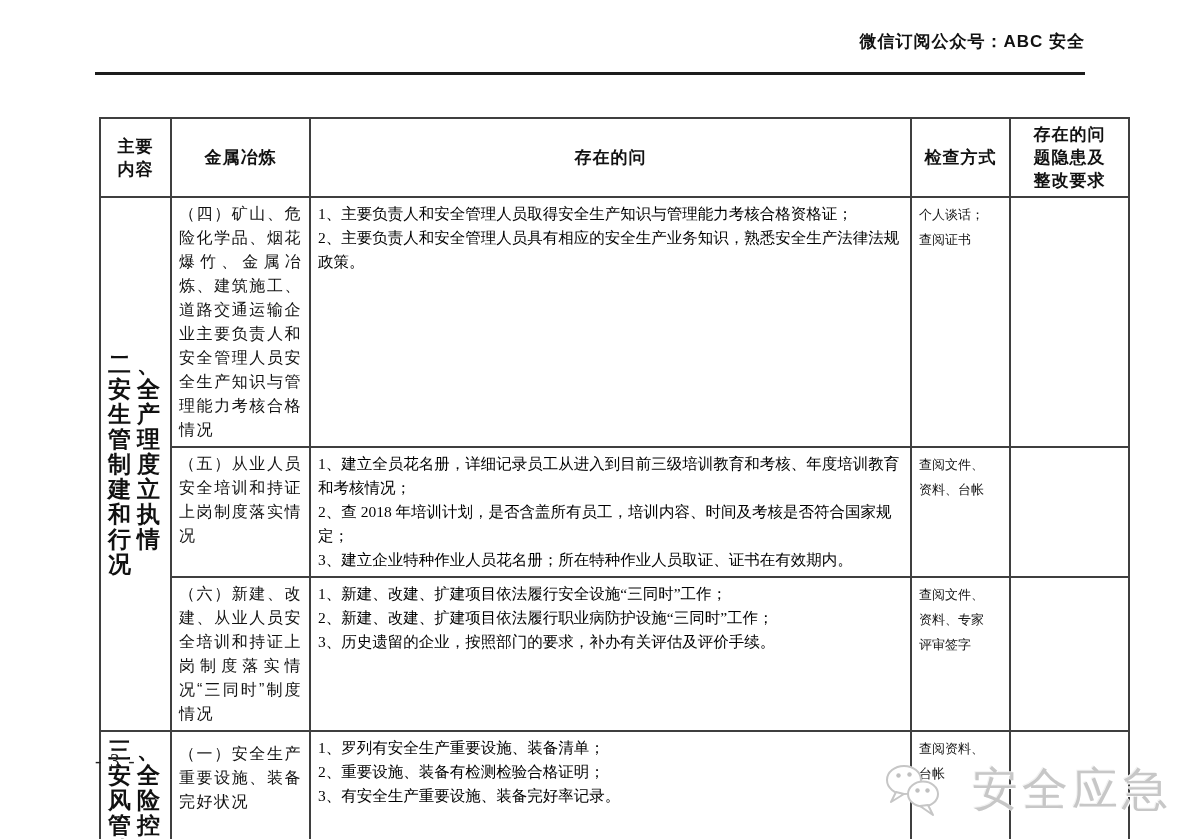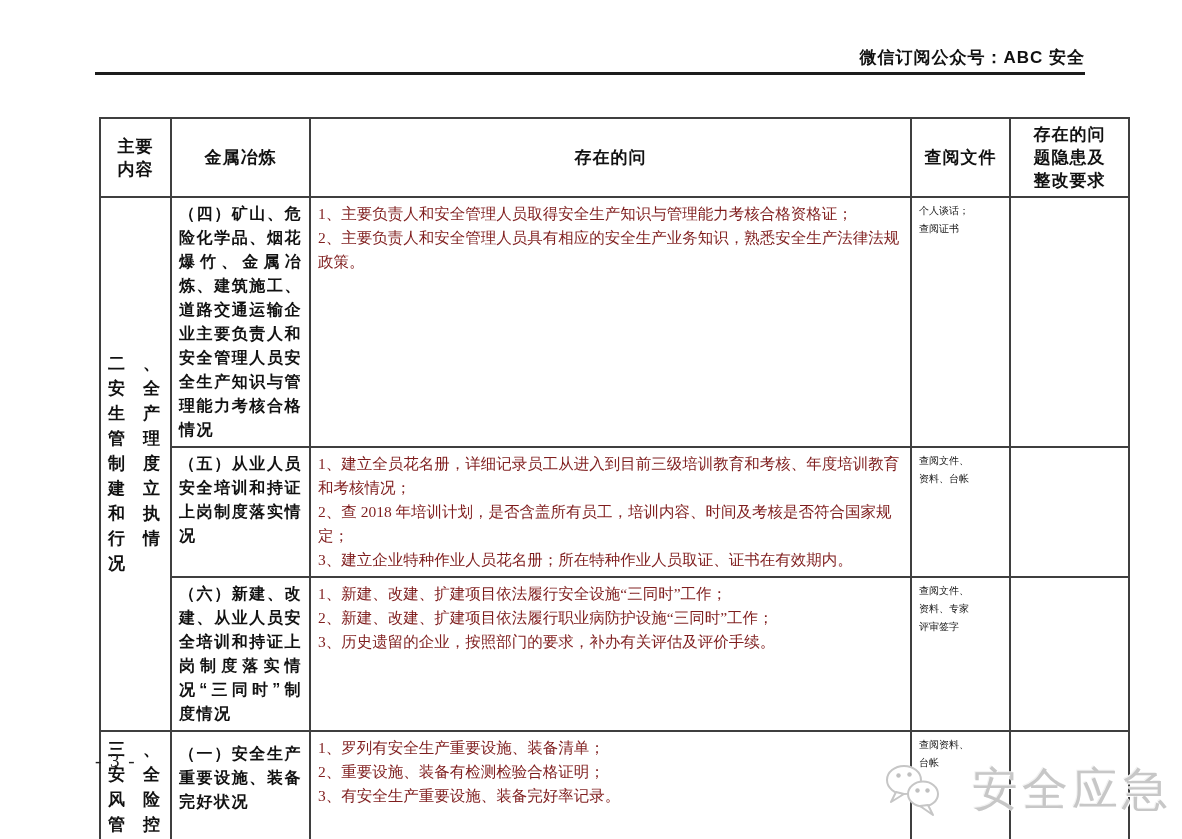--- a/index.html
+++ b/index.html
@@ -7,21 +7,21 @@
     position:relative;
     width:1182px;
     height:839px;
     background:#ffffff;
     font-family:"Liberation Serif","DejaVu Serif",serif;
     color:#151515;
     overflow:hidden;
   }
   .header-note{
     position:absolute;
-    top:46px;
+    top:30px;
     left:95px;
     width:990px;
     text-align:right;
     font-family:"Liberation Sans","DejaVu Sans",sans-serif;
     font-weight:bold;
     font-size:17px;
     letter-spacing:1px;
     color:#111;
   }
   .top-rule{
@@ -52,53 +52,53 @@
     font-weight:bold;
     font-size:17px;
     text-align:center;
     vertical-align:middle !important;
     letter-spacing:1px;
     white-space:pre-line;
     line-height:23px;
     color:#111;
   }
   td.content-cell{
-    font-family:Liberation Mono, monospace;
+    font-family:Liberation Serif, serif;
     font-weight:bold;
-    font-size:17px;
+    font-size:23px;
     line-height:25px;
     letter-spacing:3px;
     text-align:justify;
     color:#111;
   }
   td.content-cell.middle{vertical-align:middle;}
   td.content-cell.top{vertical-align:top;padding-top:6px;}
   td.point-cell{
     font-family:"Liberation Sans","DejaVu Sans",sans-serif;
-    font-weight:bold;
+    font-weight:normal;
     font-size:16px;
     line-height:24px;
     letter-spacing:1.5px;
     text-align:justify;
     padding:6px 7px;
     color:#111;
     margin-top:20px;
   }
   td.point-cell.pad-top{padding-top:10px;}
   td.standard-cell{
     font-size:15.5px;
     line-height:24px;
     vertical-align:middle;
     white-space:pre-line;
     padding:6px 10px 6px 9px;
-    color:#7f1d1d;
+    color:#000000;
   }
   td.method-cell{
-    font-size:10px;
-    line-height:18px;
+    font-size:13px;
+    line-height:25px;
     vertical-align:middle;
     white-space:pre-line;
     padding:4px 4px 4px 10px;
     color:#151515;
   }
   td.issues-cell{background:#ffffff;}
   .page-number{
     position:absolute;
     left:95px;
     top:750px;
@@ -138,21 +138,21 @@
       <col style="width:601px">
       <col style="width:99px">
       <col style="width:119px">
     </colgroup>
     <thead>
       <tr style="height:68px">
         <th>主要
 内容</th>
         <th>金属冶炼</th>
         <th>存在的问</th>
-        <th>查阅文件</th>
+        <th>检查方式</th>
         <th>存在的问
 题隐患及
 整改要求</th>
       </tr>
     </thead>
     <tbody>
       <tr style="height:215px">
         <td class="content-cell middle" rowspan="3">二、安全生产管理制度建立和执行情况</td>
         <td class="point-cell">（四）矿山、危险化学品、烟花爆竹、金属冶炼、建筑施工、道路交通运输企业主要负责人和安全管理人员安全生产知识与管理能力考核合格情况</td>
         <td class="standard-cell">1、主要负责人和安全管理人员取得安全生产知识与管理能力考核合格资格证；

